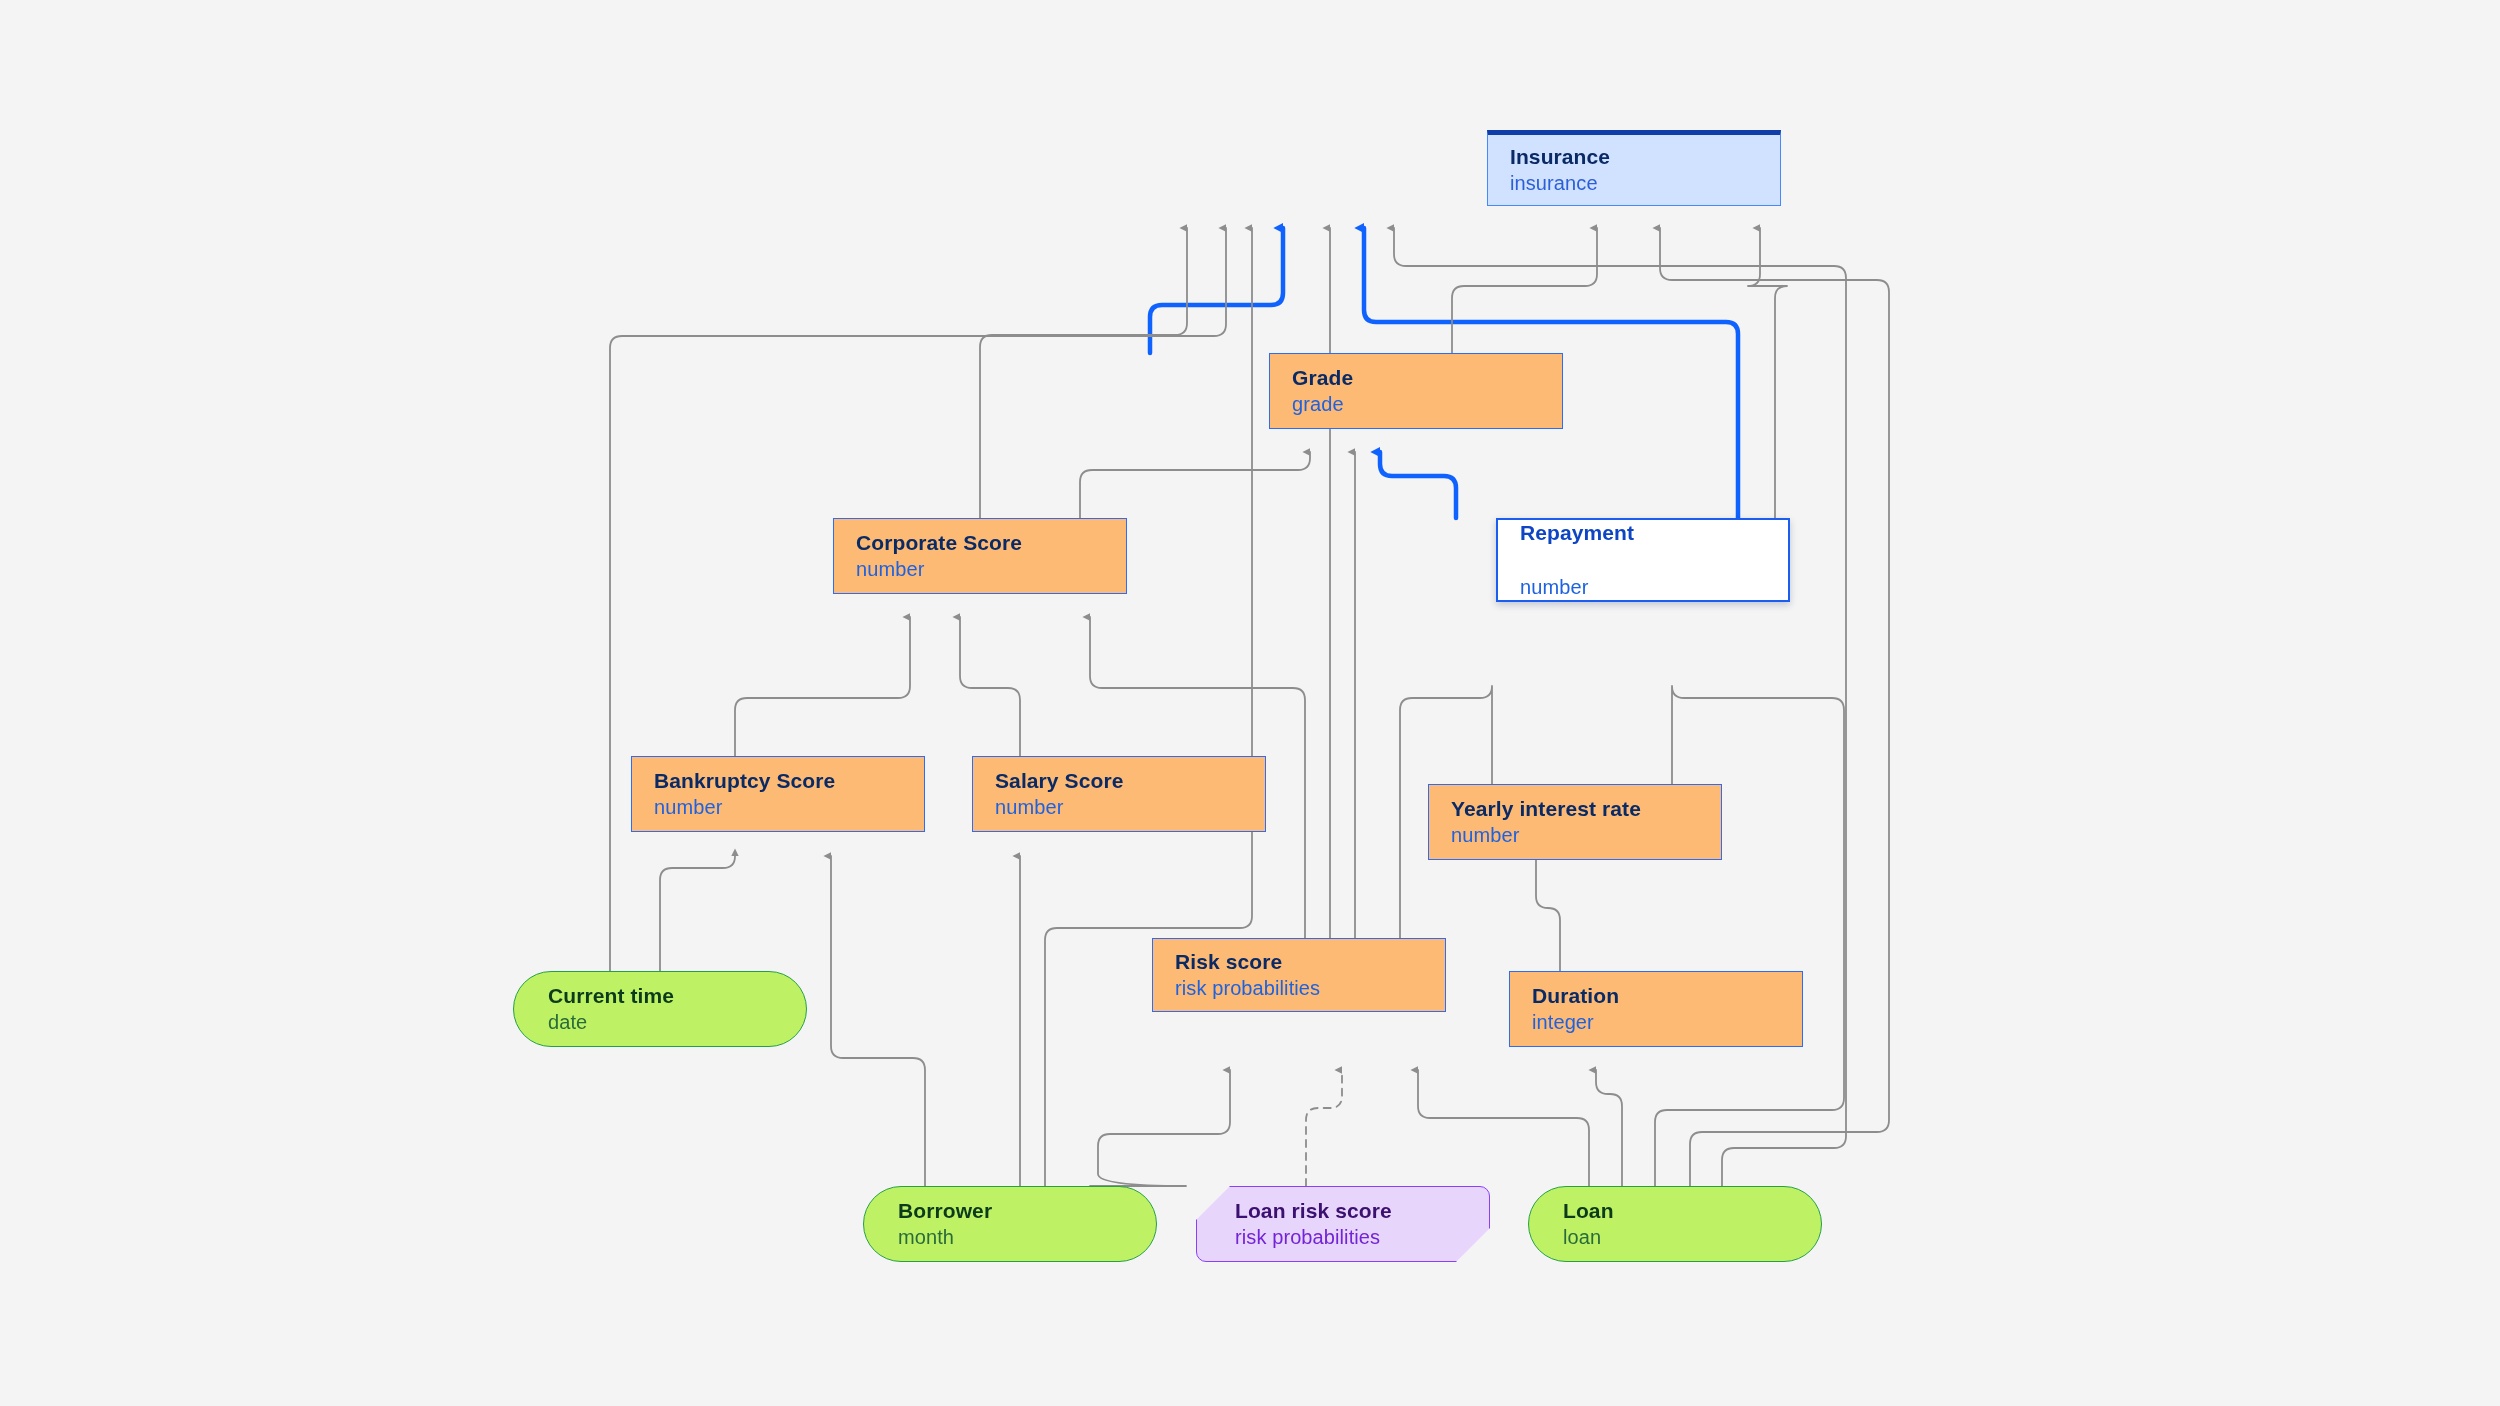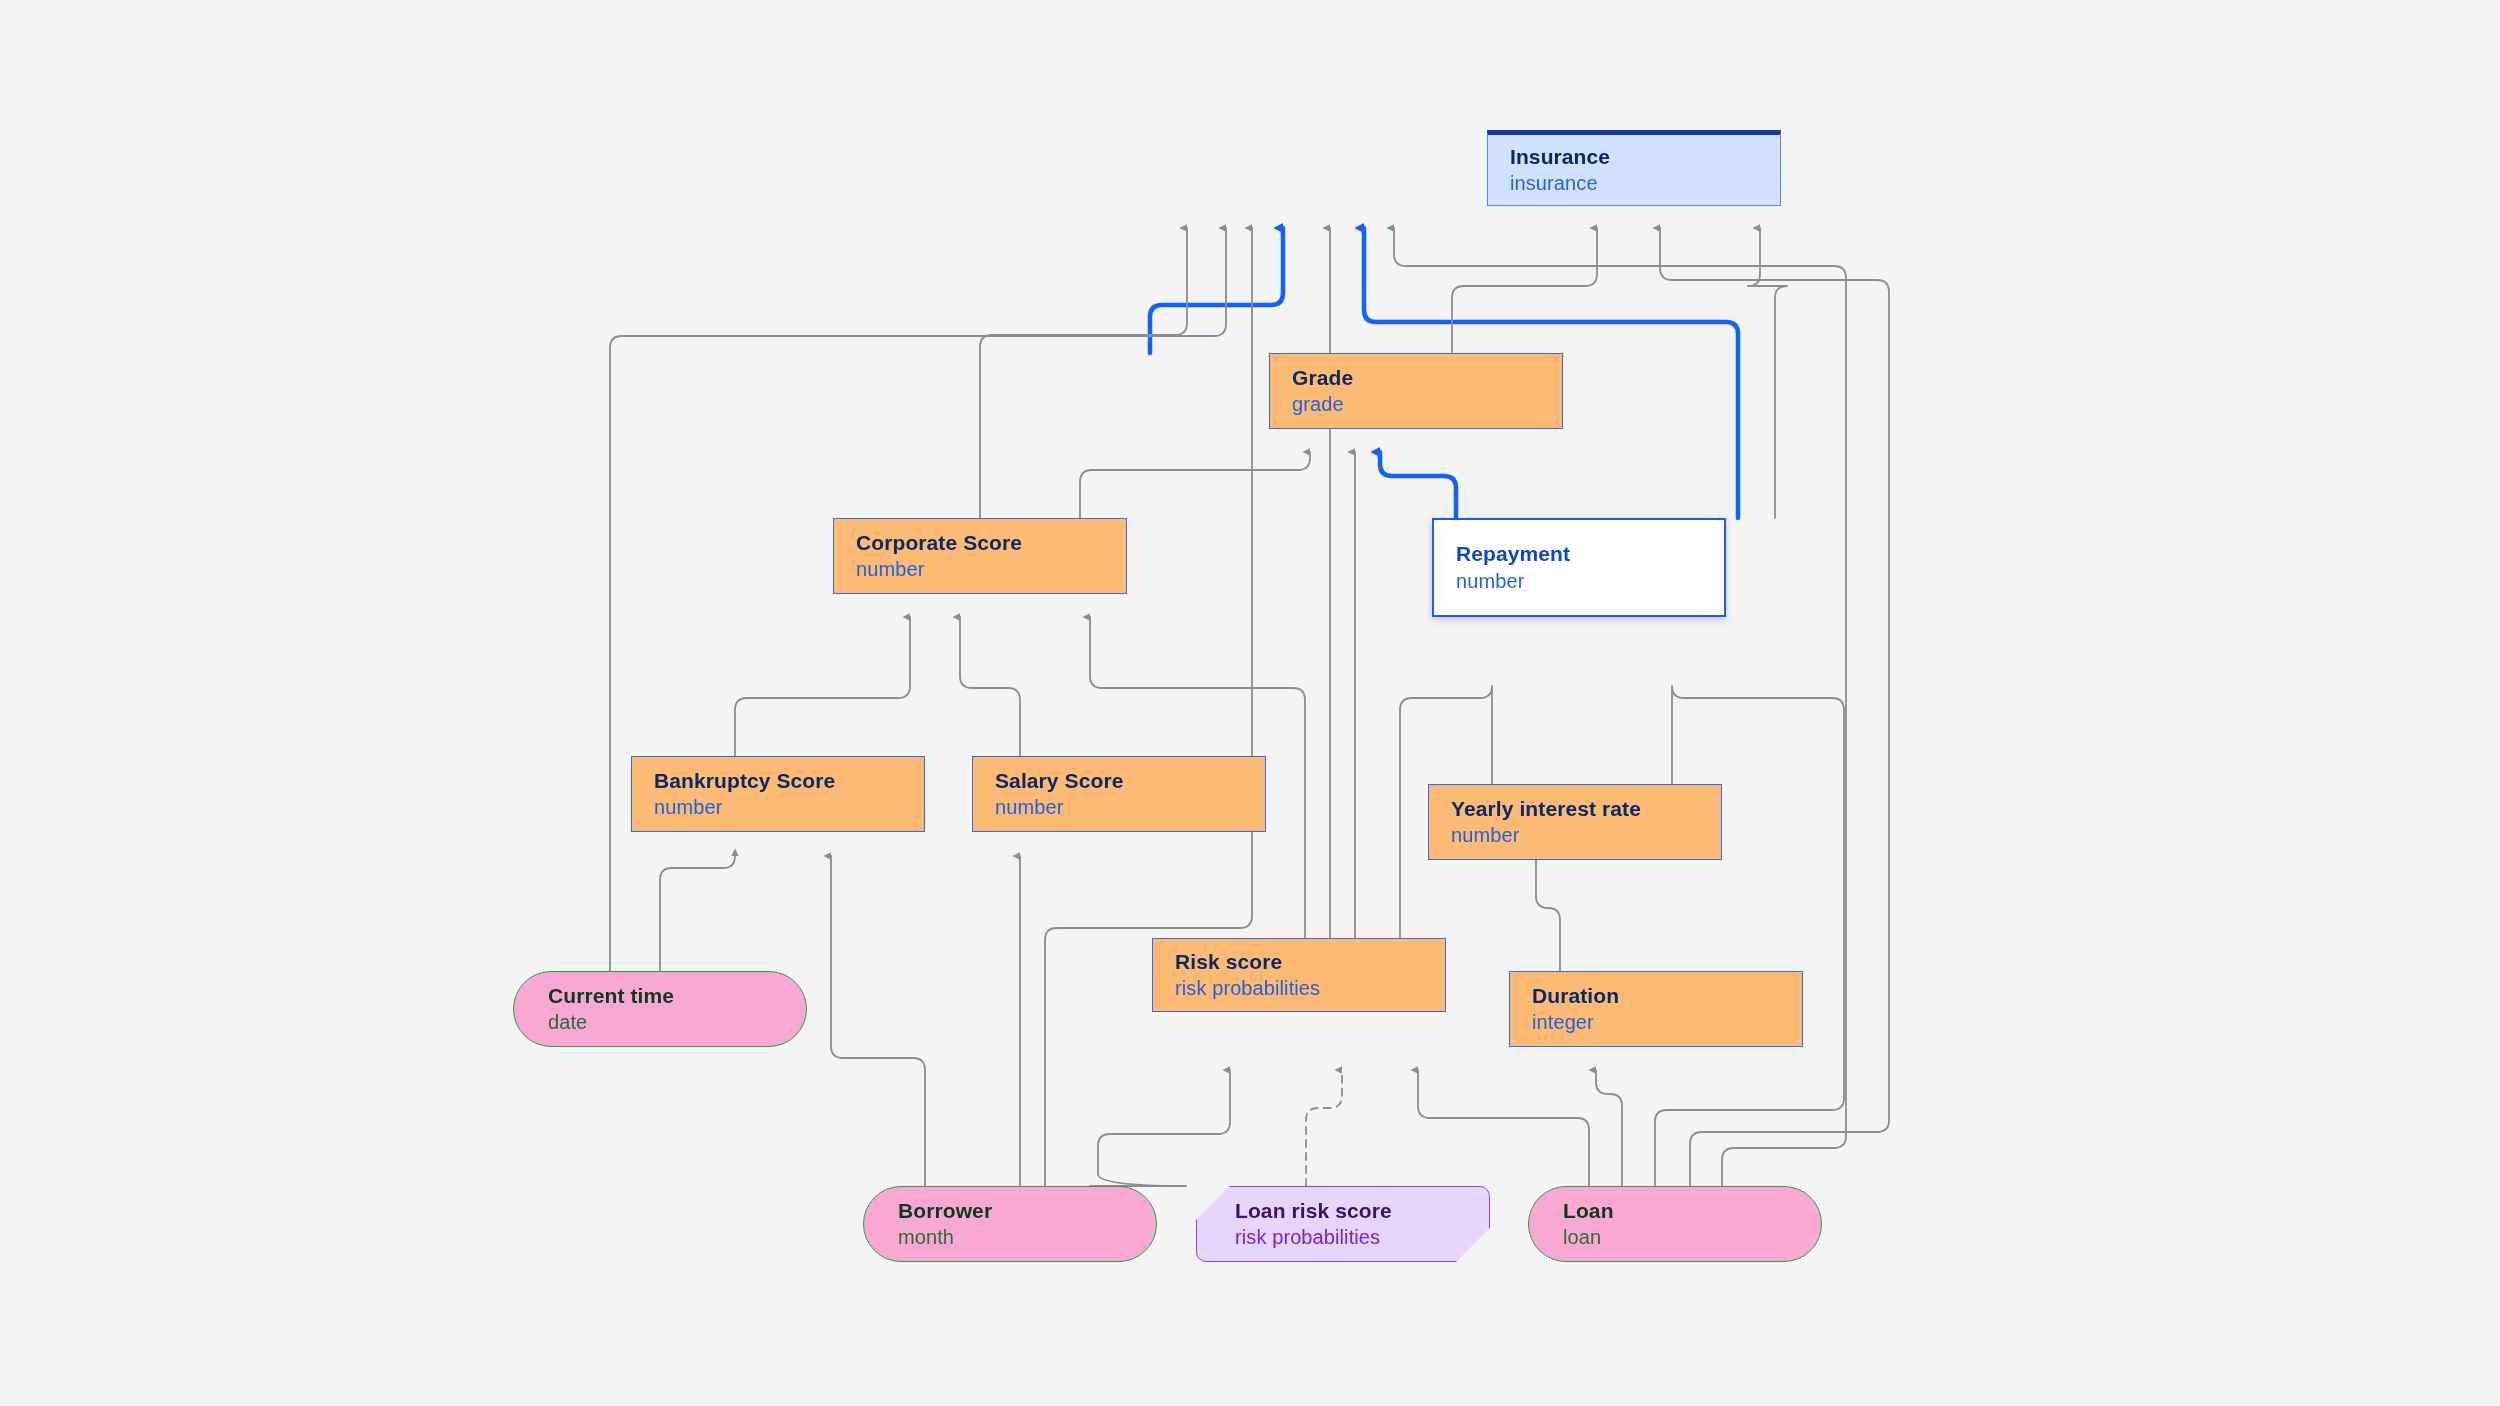--- a/index.html
+++ b/index.html
@@ -65,21 +65,21 @@
   .node.kind-blue-selected {
     background: #ffffff;
     border: 2px solid #1a5df0;
     box-shadow: 0 3px 7px rgba(20,40,90,0.22);
   }
   .node.kind-blue-selected .n-title { color: #0d45c4; }
   .node.kind-blue-selected .n-sub   { color: #1f62e0; }
 
   
   .node.kind-input {
-    background: #f9a8d4;
+    background: #bef264;
     border: 1.5px solid #24a148;
     border-radius: 999px;
     padding-left: 34px;
   }
   .node.kind-input .n-title { color: #0c3a1c; }
   .node.kind-input .n-sub   { color: #2a6b3c; }
 
   
   .node.kind-model {
     background: #e8d5fb;
@@ -144,21 +144,21 @@
   <div class="node kind-blue" style="left: 1269px; top: 353px; width: 294px; height: 76px;">
     <div class="n-title">Grade</div>
     <div class="n-sub">grade</div>
   </div>
 
   <div class="node kind-blue" style="left: 833px; top: 518px; width: 294px; height: 76px;">
     <div class="n-title">Corporate Score</div>
     <div class="n-sub">number</div>
   </div>
 
-  <div class="node kind-blue-selected" style="left: 1432px; top: 518px; width: 294px; height: 99px;">
+  <div class="node kind-blue-selected" style="left: 1496px; top: 518px; width: 294px; height: 84px; justify-content: space-between;">
     <div class="n-title">Repayment</div>
     <div class="n-sub">number</div>
   </div>
 
   <div class="node kind-blue" style="left: 631px; top: 756px; width: 294px; height: 76px;">
     <div class="n-title">Bankruptcy Score</div>
     <div class="n-sub">number</div>
   </div>
 
   <div class="node kind-blue" style="left: 972px; top: 756px; width: 294px; height: 76px;">

